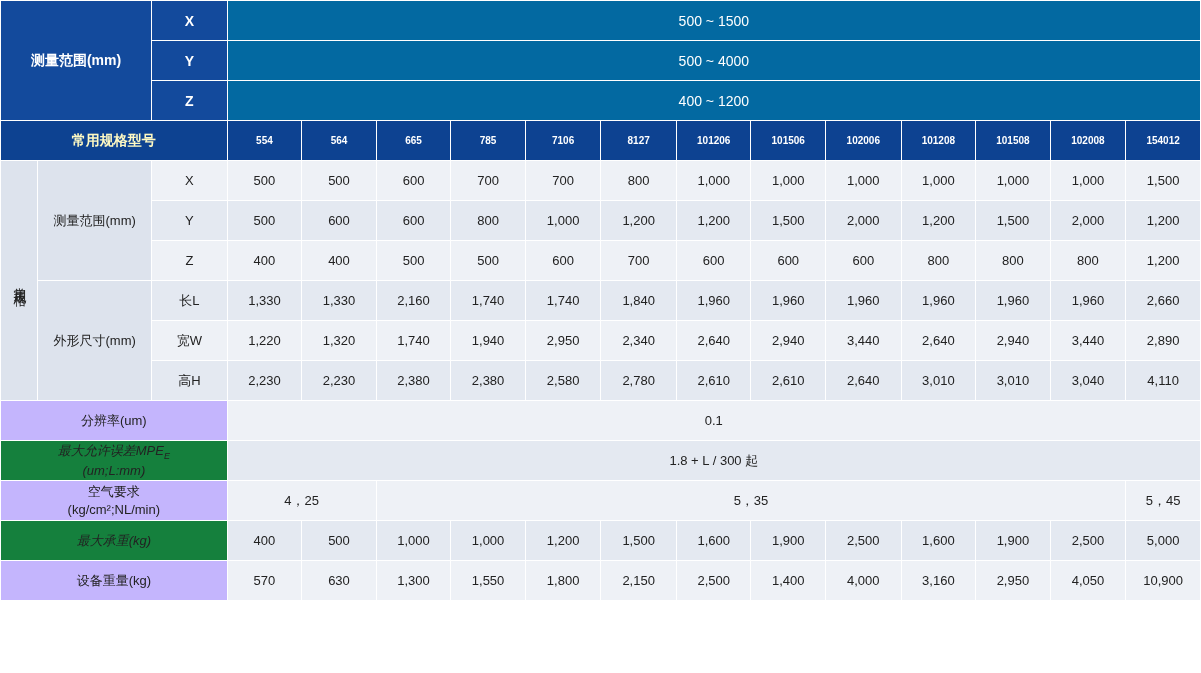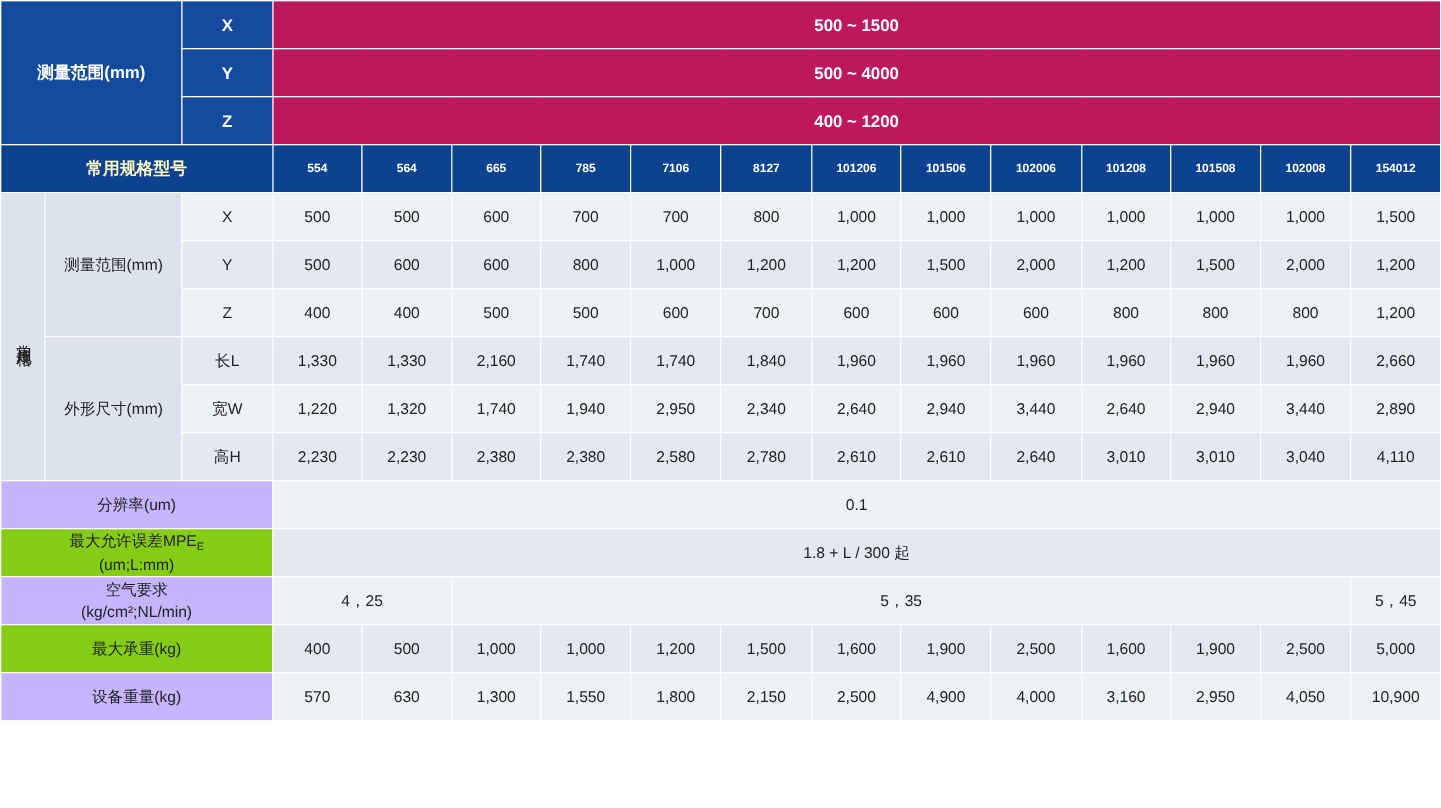--- a/index.html
+++ b/index.html
@@ -29,23 +29,23 @@
     box-sizing: border-box;
   }
   
   .hdr {
     background: #134a9c;
     color: #ffffff;
     font-weight: bold;
     font-size: 14px;
   }
   .hdr-sub {
-    background: #be185d;
+    background: #0369a1;
     color: #ffffff;
-    font-weight: bold;
+    font-weight: normal;
     font-size: 14px;
   }
   .hdr-range-label {
     background: #134a9c;
     color: #ffffff;
     font-weight: bold;
     font-size: 14px;
   }
   .model-hdr {
     background: #0d4291;
@@ -80,24 +80,25 @@
     display: inline-block;
     line-height: 1.15;
   }
   .row-label {
     background: #c4b5fd;
     text-align: left;
     padding-left: 12px;
     font-size: 13px;
   }
   .row-label-b {
-    background: #84cc16;
+    background: #15803d;
     text-align: left;
     padding-left: 12px;
     font-size: 13px;
+    font-style: italic;
   }
   .sub-label {
     background: #eef1f6;
     font-size: 13px;
   }
   .sub-label-b {
     background: #e4e9f1;
     font-size: 13px;
   }
   .wide-val {
@@ -304,21 +305,21 @@
 
     <tr>
       <td class="row-label" colspan="3">设备重量(kg)</td>
       <td class="cellA">570</td>
       <td class="cellA">630</td>
       <td class="cellA">1,300</td>
       <td class="cellA">1,550</td>
       <td class="cellA">1,800</td>
       <td class="cellA">2,150</td>
       <td class="cellA">2,500</td>
-      <td class="cellA">4,900</td>
+      <td class="cellA">1,400</td>
       <td class="cellA">4,000</td>
       <td class="cellA">3,160</td>
       <td class="cellA">2,950</td>
       <td class="cellA">4,050</td>
       <td class="cellA">10,900</td>
     </tr>
   </tbody>
 </table>
 
 </body></html>

